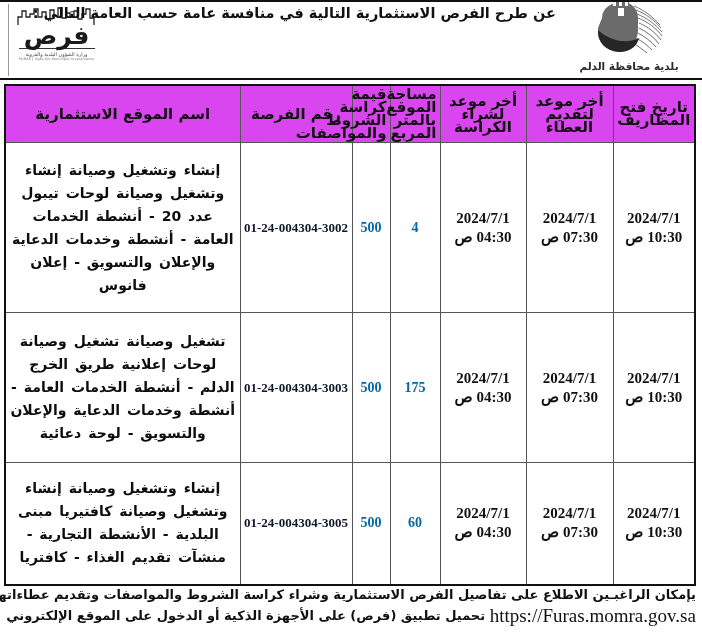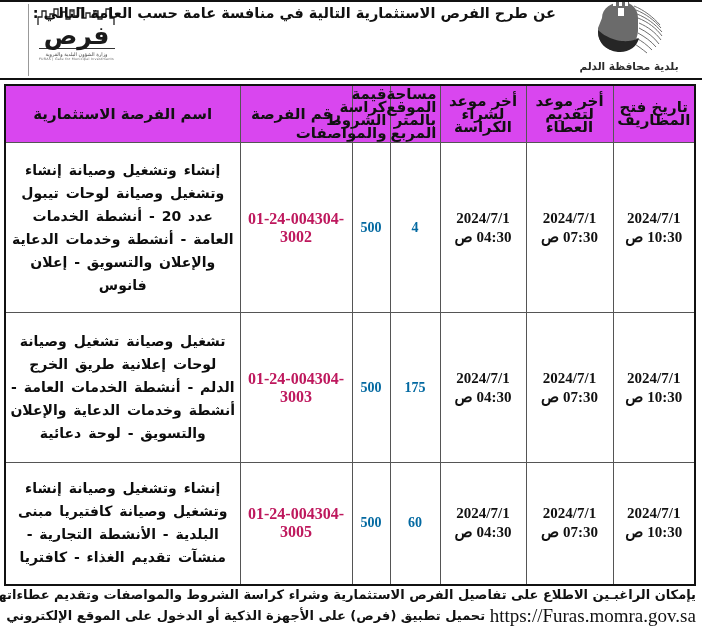--- a/index.html
+++ b/index.html
@@ -31,21 +31,21 @@
   .header-rule-top {
     position: absolute;
     left: 0; right: 0; top: 0;
     height: 2px;
     background: #111;
   }
 
   
   .furas-logo {
     position: absolute;
-    left: 28px;
+    left: 8px;
     top: 4px;
     width: 96px;
     height: 72px;
     border-left: 1px solid #999;
     box-sizing: border-box;
   }
   .furas-skyline { display:block; margin: 2px auto 0; }
   .furas-word {
     text-align: center;
     font-size: 25px;
@@ -162,25 +162,25 @@
     font-weight: bold;
     line-height: 19px;
     font-family: "Liberation Serif", "DejaVu Serif", serif;
     color: #111;
   }
   td.date-cell .t {
     display: block;
     direction: rtl;
   }
   td.num-cell {
-    font-size: 16px;
+    font-size: 13px;
     font-weight: bold;
     font-family: "Liberation Serif", "DejaVu Serif", serif;
     direction: ltr;
-    color: #be185d;
+    color: #0f172a;
   }
   td.plain-num {
     font-size: 14px;
     font-weight: bold;
     font-family: "Liberation Serif", "DejaVu Serif", serif;
     color: #0369a1;
   }
   td.name-cell {
     font-size: 14px;
     font-weight: bold;
@@ -281,21 +281,21 @@
   <div class="table-wrap">
     <table class="opps">
       <thead>
         <tr>
           <th class="c-open">تاريخ فتح المظاريف</th>
           <th class="c-bid">أخر موعد لتقديم العطاء</th>
           <th class="c-book">أخر موعد لشراء الكراسة</th>
           <th class="c-area">مساحة الموقع بالمتر المربع</th>
           <th class="c-fee">قيمة كراسة الشروط والمواصفات</th>
           <th class="c-num">رقم الفرصة</th>
-          <th class="c-name">اسم الفرصة الاستثمارية</th>
+          <th class="c-name">اسم الموقع الاستثمارية</th>
         </tr>
       </thead>
       <tbody>
 
         <tr class="row-1">
           <td class="date-cell">
             <span class="t">2024/7/1</span>
             <span class="t">10:30 ص</span>
           </td>
           <td class="date-cell">

